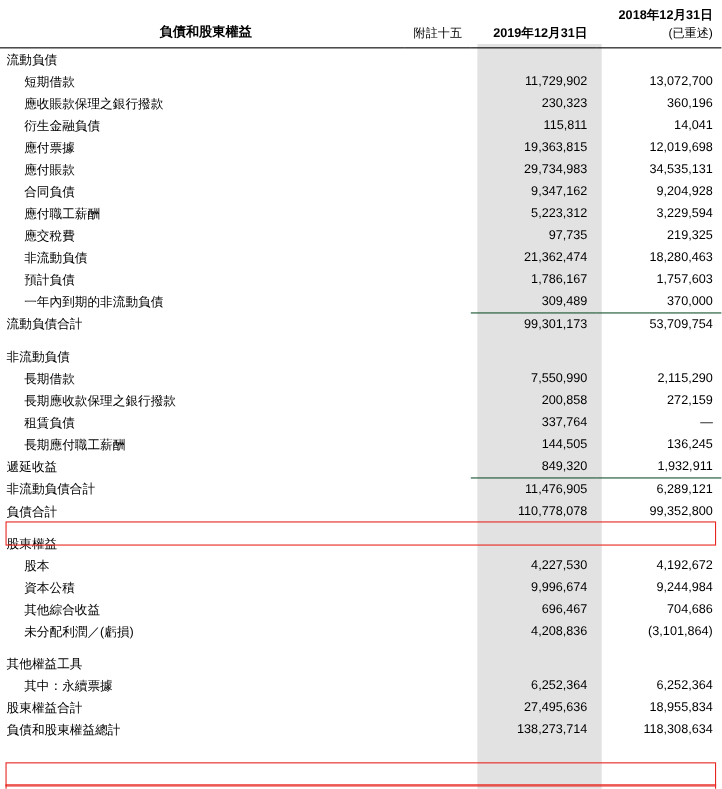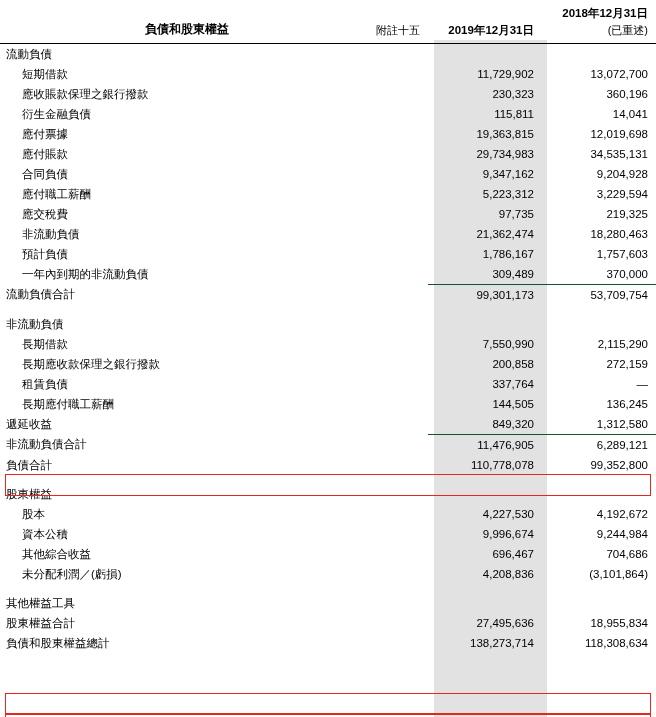--- a/index.html
+++ b/index.html
@@ -245,21 +245,21 @@
           <tr class="row">
             <td class="lbl indent1">長期應付職工薪酬</td>
             <td class="num"></td>
             <td class="num">144,505</td>
             <td class="num">136,245</td>
           </tr>
           <tr class="row">
             <td class="lbl">遞延收益</td>
             <td class="num"></td>
             <td class="num">849,320</td>
-            <td class="num">1,312,580</td>
+            <td class="num">1,932,911</td>
           </tr>
           <tr class="bold row">
             <td class="lbl">非流動負債合計</td>
             <td class="num"></td>
             <td class="num rule-top">11,476,905</td>
             <td class="num rule-top">6,289,121</td>
           </tr>
           <tr class="bold row">
             <td class="lbl">負債合計</td>
             <td class="num"></td>
@@ -300,20 +300,26 @@
             <td class="num">(3,101,864)</td>
           </tr>
           <tr class="spacer">
             <td colspan="4"></td>
           </tr>
           <tr class="row">
             <td class="lbl">其他權益工具</td>
             <td class="num"></td>
             <td class="num"></td>
             <td class="num"></td>
+          </tr>
+          <tr class="row">
+            <td class="lbl indent1">其中：永續票據</td>
+            <td class="num"></td>
+            <td class="num">6,252,364</td>
+            <td class="num">6,252,364</td>
           </tr>
           <tr class="bold row">
             <td class="lbl">股東權益合計</td>
             <td class="num"></td>
             <td class="num">27,495,636</td>
             <td class="num">18,955,834</td>
           </tr>
           <tr class="bold row">
             <td class="lbl">負債和股東權益總計</td>
             <td class="num"></td>

